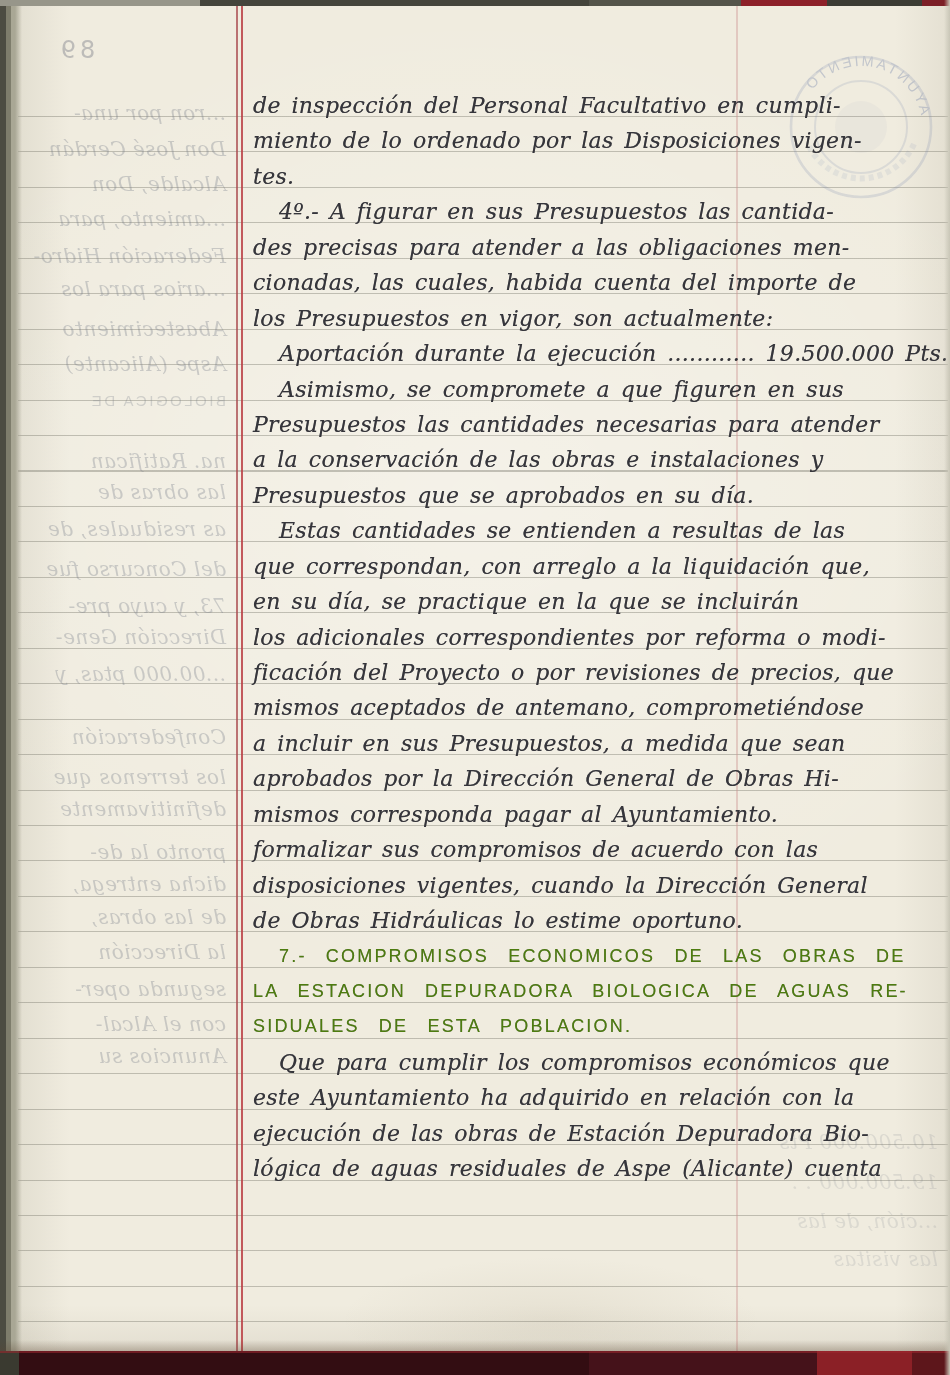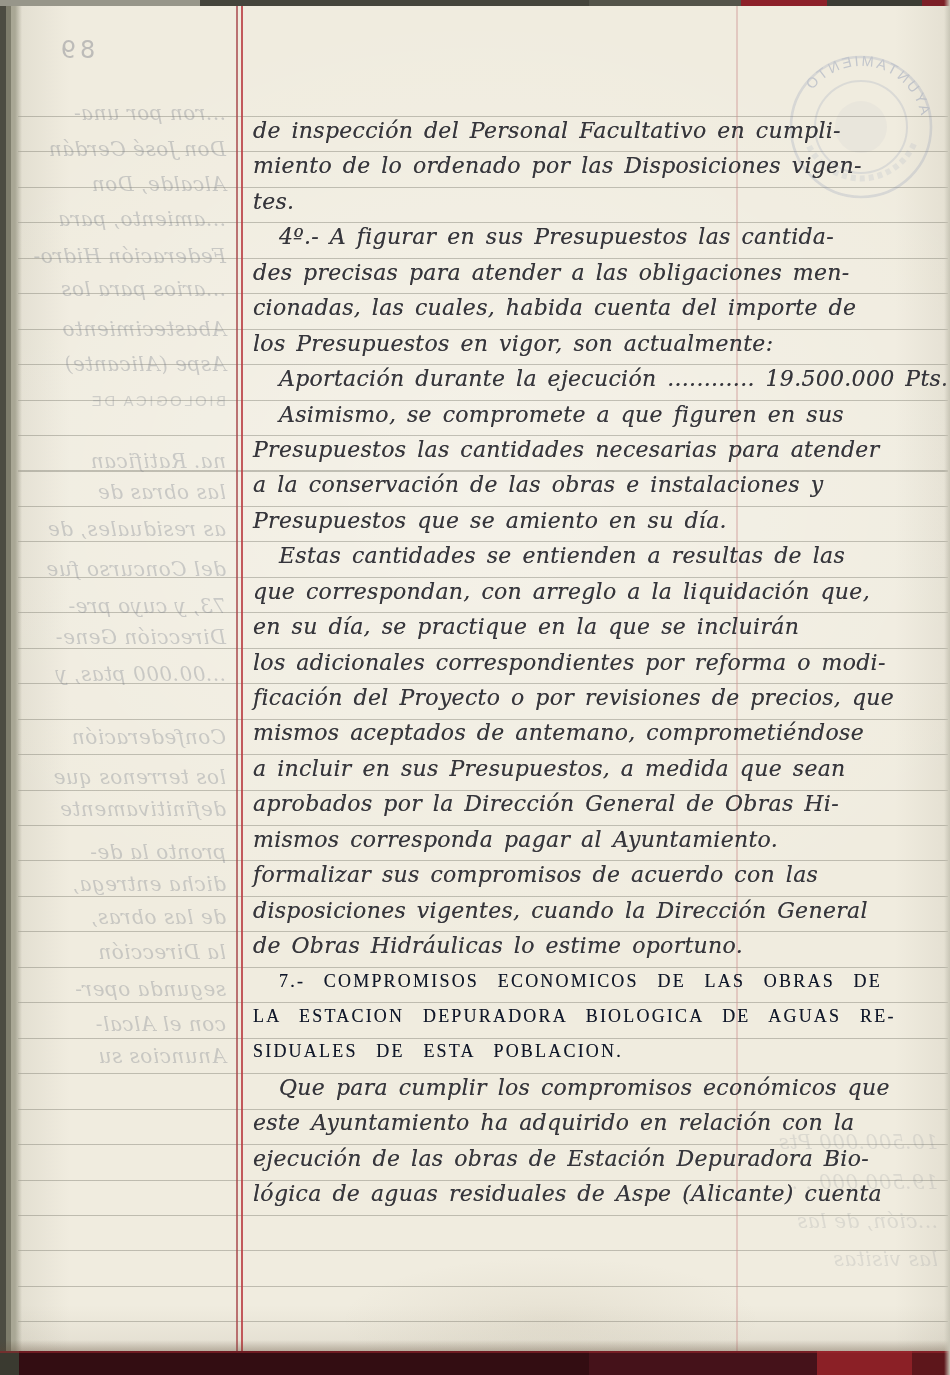--- a/index.html
+++ b/index.html
@@ -38,25 +38,25 @@
                font-size:15px;letter-spacing:2.5px;color:rgba(118,124,138,.28);}
   .pageno{position:absolute;left:46px;top:36px;width:60px;text-align:center;
           transform:scaleX(-1);font:24px "DejaVu Sans",sans-serif;letter-spacing:4px;
           color:rgba(118,121,134,.42);filter:blur(.4px);}
   .stamp{position:absolute;left:786px;top:52px;width:150px;height:150px;
          opacity:.34;filter:blur(.7px);transform:scaleX(-1);}
 
   
   .text-block{position:absolute;left:253px;top:88px;width:670px;
       font:italic 22px/35.45px "DejaVu Serif",serif;color:#35353b;
-      letter-spacing:.3px;word-spacing:3.5px;margin-top:25px;}
+      letter-spacing:.3px;word-spacing:3.5px;}
   .line{white-space:nowrap;height:35.45px;text-shadow:0 0 .4px rgba(40,40,46,.55);}
   .line.indent{text-indent:26px;}
-  .line.caps{font-style:normal;font-family:Liberation Serif, serif;
-      font-size:18px;letter-spacing:2.2px;word-spacing:12px;color:#0f172a;
+  .line.caps{font-style:normal;font-family:Liberation Sans, sans-serif;
+      font-size:18px;letter-spacing:2.2px;word-spacing:12px;color:#4d7c0f;
       text-shadow:0 0 .3px rgba(40,40,46,.5);}
 
   
   .binding-edge{position:absolute;left:0;top:0;bottom:0;width:22px;background:
       linear-gradient(to right,#4c4c42 0 6px,#7e7d6c 6px 11px,#a9a795 11px 15px,
       rgba(240,237,225,0) 22px);}
   .top-edge{position:absolute;left:0;right:0;top:0;height:6px;background:
       linear-gradient(to right,#97968a 0 21%,#45453c 21% 62%,#54544a 62% 78%,
       #8d2129 78% 87%,#3c3c34 87% 97%,#7c1f26 97%);}
   .bottom-shadow{position:absolute;left:0;right:0;bottom:23px;height:12px;background:
@@ -132,21 +132,21 @@
       <div class="line">miento de lo ordenado por las Disposiciones vigen-</div>
       <div class="line">tes.</div>
       <div class="line indent">4º.- A figurar en sus Presupuestos las cantida-</div>
       <div class="line">des precisas para atender a las obligaciones men-</div>
       <div class="line">cionadas, las cuales, habida cuenta del importe de</div>
       <div class="line">los Presupuestos en vigor, son actualmente:</div>
       <div class="line indent">Aportación durante la ejecución ............ 19.500.000 Pts.</div>
       <div class="line indent">Asimismo, se compromete a que figuren en sus</div>
       <div class="line">Presupuestos las cantidades necesarias para atender</div>
       <div class="line">a la conservación de las obras e instalaciones y</div>
-      <div class="line">Presupuestos que se amiento en su día.</div>
+      <div class="line">Presupuestos que se aprobados en su día.</div>
       <div class="line indent">Estas cantidades se entienden a resultas de las</div>
       <div class="line">que correspondan, con arreglo a la liquidación que,</div>
       <div class="line">en su día, se practique en la que se incluirán</div>
       <div class="line">los adicionales correspondientes por reforma o modi-</div>
       <div class="line">ficación del Proyecto o por revisiones de precios, que</div>
       <div class="line">mismos aceptados de antemano, comprometiéndose</div>
       <div class="line">a incluir en sus Presupuestos, a medida que sean</div>
       <div class="line">aprobados por la Dirección General de Obras Hi-</div>
       <div class="line">mismos corresponda pagar al Ayuntamiento.</div>
       <div class="line">formalizar sus compromisos de acuerdo con las</div>

